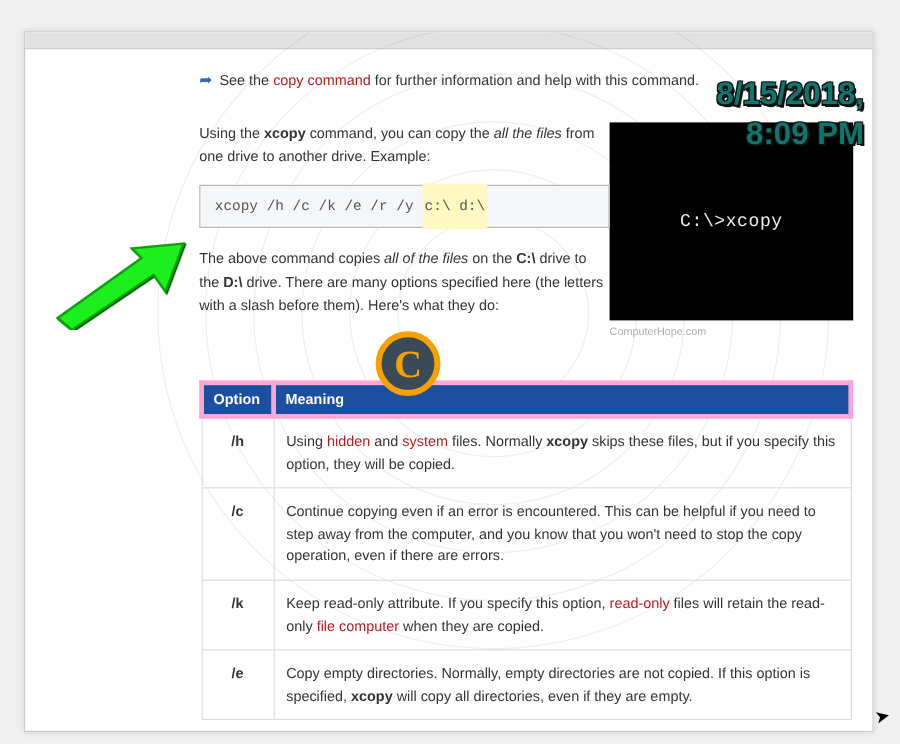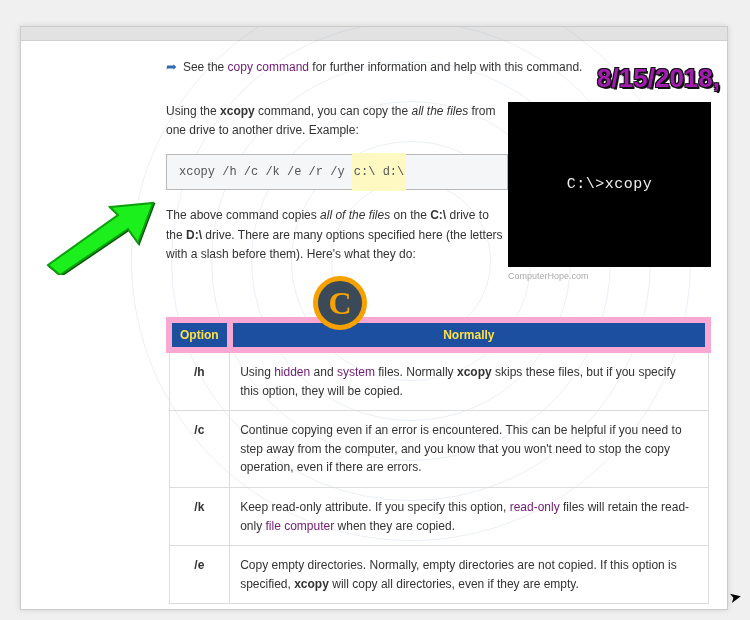--- a/index.html
+++ b/index.html
@@ -33,21 +33,21 @@
   .see-row {
     display: flex;
     align-items: center;
     gap: 6px;
     margin-bottom: 28px;
   }
   .arrow-right-icon {
     color: #2f6db3;
     font-size: 13px;
   }
-  .link { color: #701a75; text-decoration: none; }
+  .link { color: #b91c1c; text-decoration: none; }
   .section-head {
     color: #2f6db3;
     font-weight: bold;
     font-size: 13px;
     margin-bottom: 18px;
   }
   .two-col {
     display: flex;
     align-items: flex-start;
   }
@@ -93,38 +93,38 @@
     margin-top: 4px;
   }
   .tbl {
     width: 100%;
     border-collapse: collapse;
     margin-top: 36px;
     font-size: 12px;
   }
   .tbl th {
     background: #1d4fa0;
-    color: #fde047;
+    color: #ffffff;
     font-weight: bold;
     padding: 5px 8px;
-    border: 6px solid #f9a8d4;
-    text-align: center;
+    border: 4px solid #f9a8d4;
+    text-align: left;
   }
   .tbl th:first-child { width: 60px; }
   .tbl td {
     border: 1px solid #dcdcdc;
     padding: 10px 10px;
     vertical-align: top;
     line-height: 1.55;
   }
   .tbl td.opt { text-align: center; font-weight: bold; }
   .timestamp {
     position: absolute;
     top: 62px; right: 30px;
-    color: #a21caf;
+    color: #0f766e;
     font-weight: 900;
     font-family: Arial, sans-serif;
     font-size: 26px;
     text-align: right;
     line-height: 1.25;
     text-shadow:
       -1px -1px 0 #111, 1px -1px 0 #111,
       -1px 1px 0 #111, 1px 1px 0 #111,
       2px 2px 0 #111;
     z-index: 50;
@@ -221,21 +221,21 @@
           <span>C:\&gt;xcopy</span>
         </div>
         <div class="credit">ComputerHope.com</div>
       </div>
     </div>
 
     <table class="tbl" style="position:relative;z-index:5">
       <thead>
         <tr>
           <th>Option</th>
-          <th>Normally</th>
+          <th>Meaning</th>
         </tr>
       </thead>
       <tbody>
         <tr>
           <td class="opt">/h</td>
           <td>
             <span>Using </span><a class="link">hidden</a><span> and </span><a class="link">system</a><span> files. Normally </span><b>xcopy</b><span> skips these files, but if you specify this option, they will be copied.</span>
           </td>
         </tr>
         <tr>
@@ -256,20 +256,21 @@
         </tr>
 
       </tbody>
     </table>
 
   </div>
 </div>
 
 <div class="timestamp">
   <div>8/15/2018,</div>
+  <div>8:09 PM</div>
 </div>
 
 <svg class="big-arrow" viewBox="0 0 120 80">
   <defs>
     <filter id="ds">
         <feDropShadow dx="1" dy="1" stdDeviation="0.5" flood-color="#064d06"></feDropShadow>
       </filter>
   </defs>
   <path d="M 10 70 L 80 20 L 72 12 L 115 8 L 100 48 L 90 34 L 22 80 Z" fill="#1ef01e" stroke="#0a9f0a" stroke-width="2" filter="url(#ds)"></path>
 </svg>

